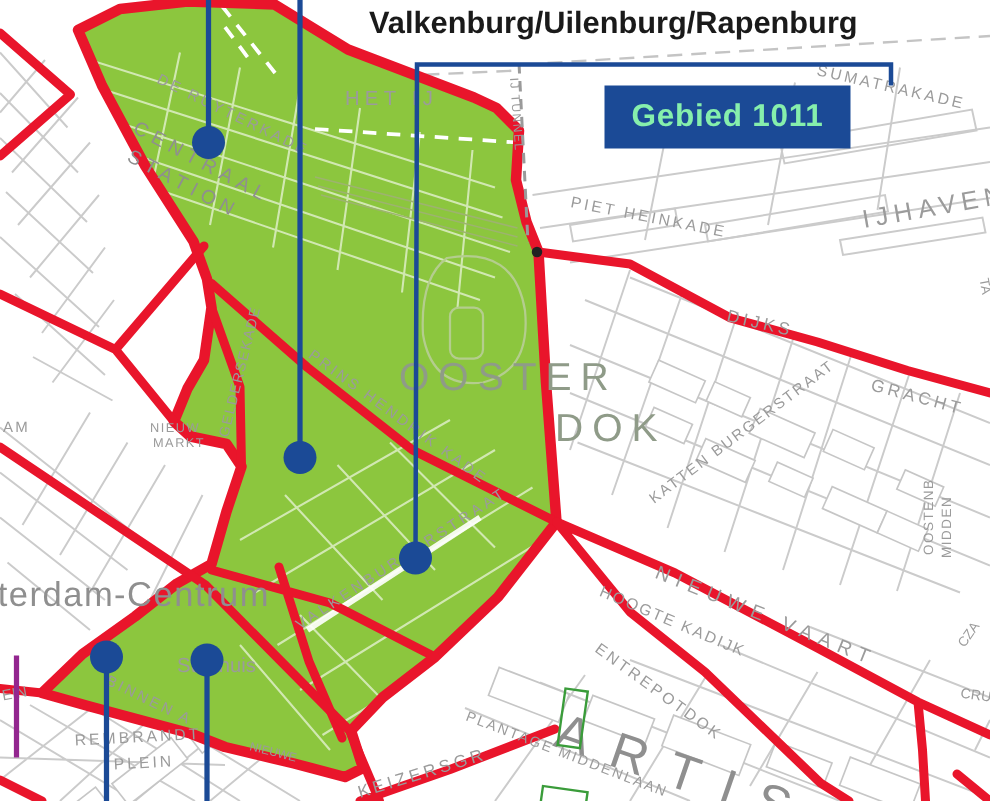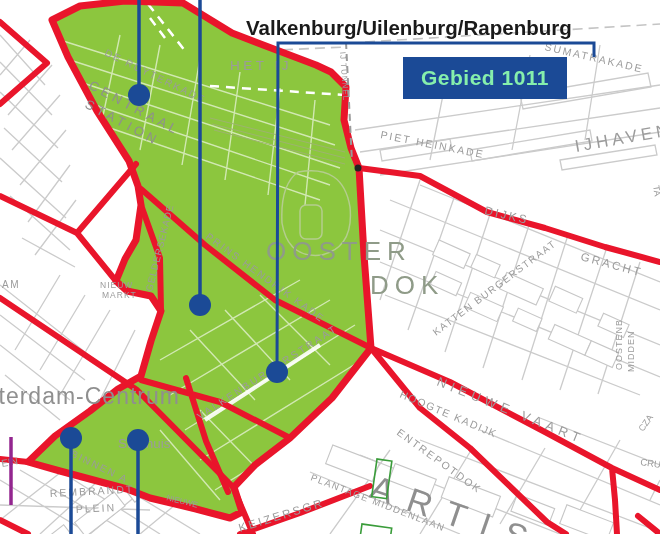--- a/index.html
+++ b/index.html
@@ -1,19 +1,19 @@
 <!DOCTYPE html>
 <html><head>
 <meta charset="utf-8">
 <style>
   html,body{margin:0;padding:0;background:#fff;}
   .stage{position:relative;width:660px;height:534px;overflow:hidden;background:#fff;
          font-family:"Liberation Sans",sans-serif;}
   .stage svg{position:absolute;left:0;top:0;}
-  .map-title{position:absolute;left:246px;top:16px;width:400px;
+  .map-title{position:absolute;left:246px;top:4px;width:400px;
              font-size:20.5px;font-weight:bold;color:#1a1a1a;letter-spacing:0px;}
   .area-badge{position:absolute;left:403px;top:57px;width:164px;height:42px;
               background:#1b4a96;color:#86efac;display:flex;align-items:center;justify-content:center;
               font-size:21px;font-weight:600;letter-spacing:.5px;}
   .lbl{fill:#9b9b9b;font-family:"Liberation Sans",sans-serif;}
   .lbl-big{fill:#8f9b88;font-family:"Liberation Sans",sans-serif;}
   .lbl-dark{fill:#8f8f8f;font-family:"Liberation Sans",sans-serif;}
 </style>
 </head>
 <body>

